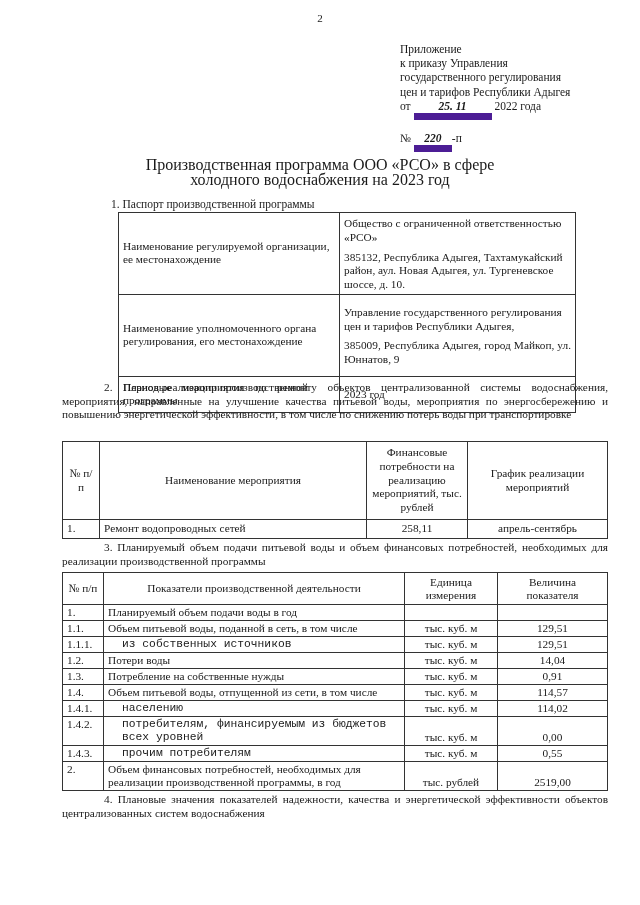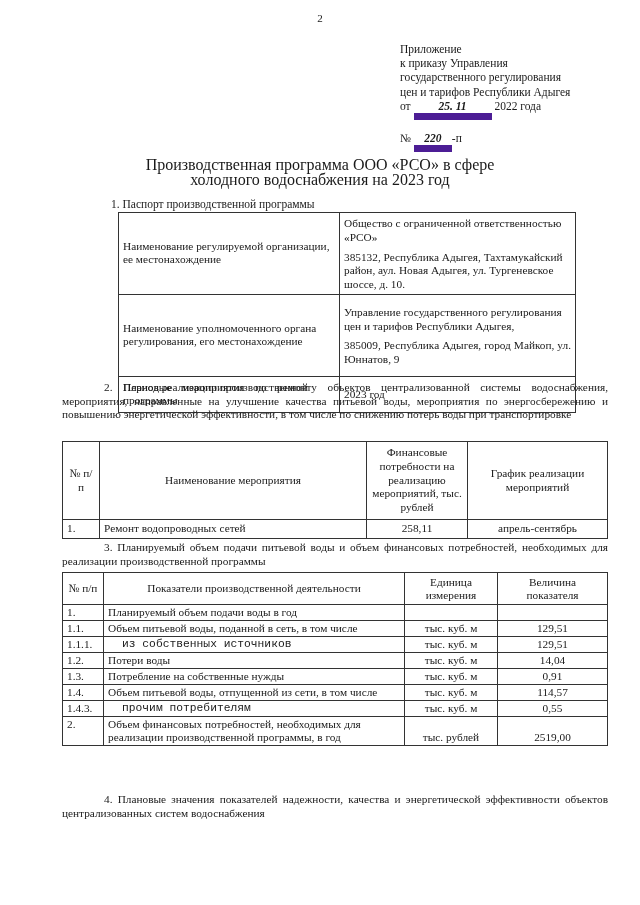--- a/index.html
+++ b/index.html
@@ -142,20 +142,32 @@
     <td class="c">тыс. куб. м</td>
     <td class="c">0,91</td>
   </tr>
   <tr>
     <td>1.4.</td>
     <td>Объем питьевой воды, отпущенной из сети, в том числе</td>
     <td class="c">тыс. куб. м</td>
     <td class="c">114,57</td>
   </tr>
   <tr>
+    <td>1.4.1.</td>
+    <td class="sub">населению</td>
+    <td class="c">тыс. куб. м</td>
+    <td class="c">114,02</td>
+  </tr>
+  <tr>
+    <td style="vertical-align:top">1.4.2.</td>
+    <td class="sub">потребителям, финансируемым из бюджетов всех уровней</td>
+    <td class="c vb">тыс. куб. м</td>
+    <td class="c vb">0,00</td>
+  </tr>
+  <tr>
     <td>1.4.3.</td>
     <td class="sub">прочим потребителям</td>
     <td class="c">тыс. куб. м</td>
     <td class="c">0,55</td>
   </tr>
   <tr>
     <td style="vertical-align:top">2.</td>
     <td>Объем финансовых потребностей, необходимых для реализации производственной программы, в год</td>
     <td class="c vb">тыс. рублей</td>
     <td class="c vb">2519,00</td>

